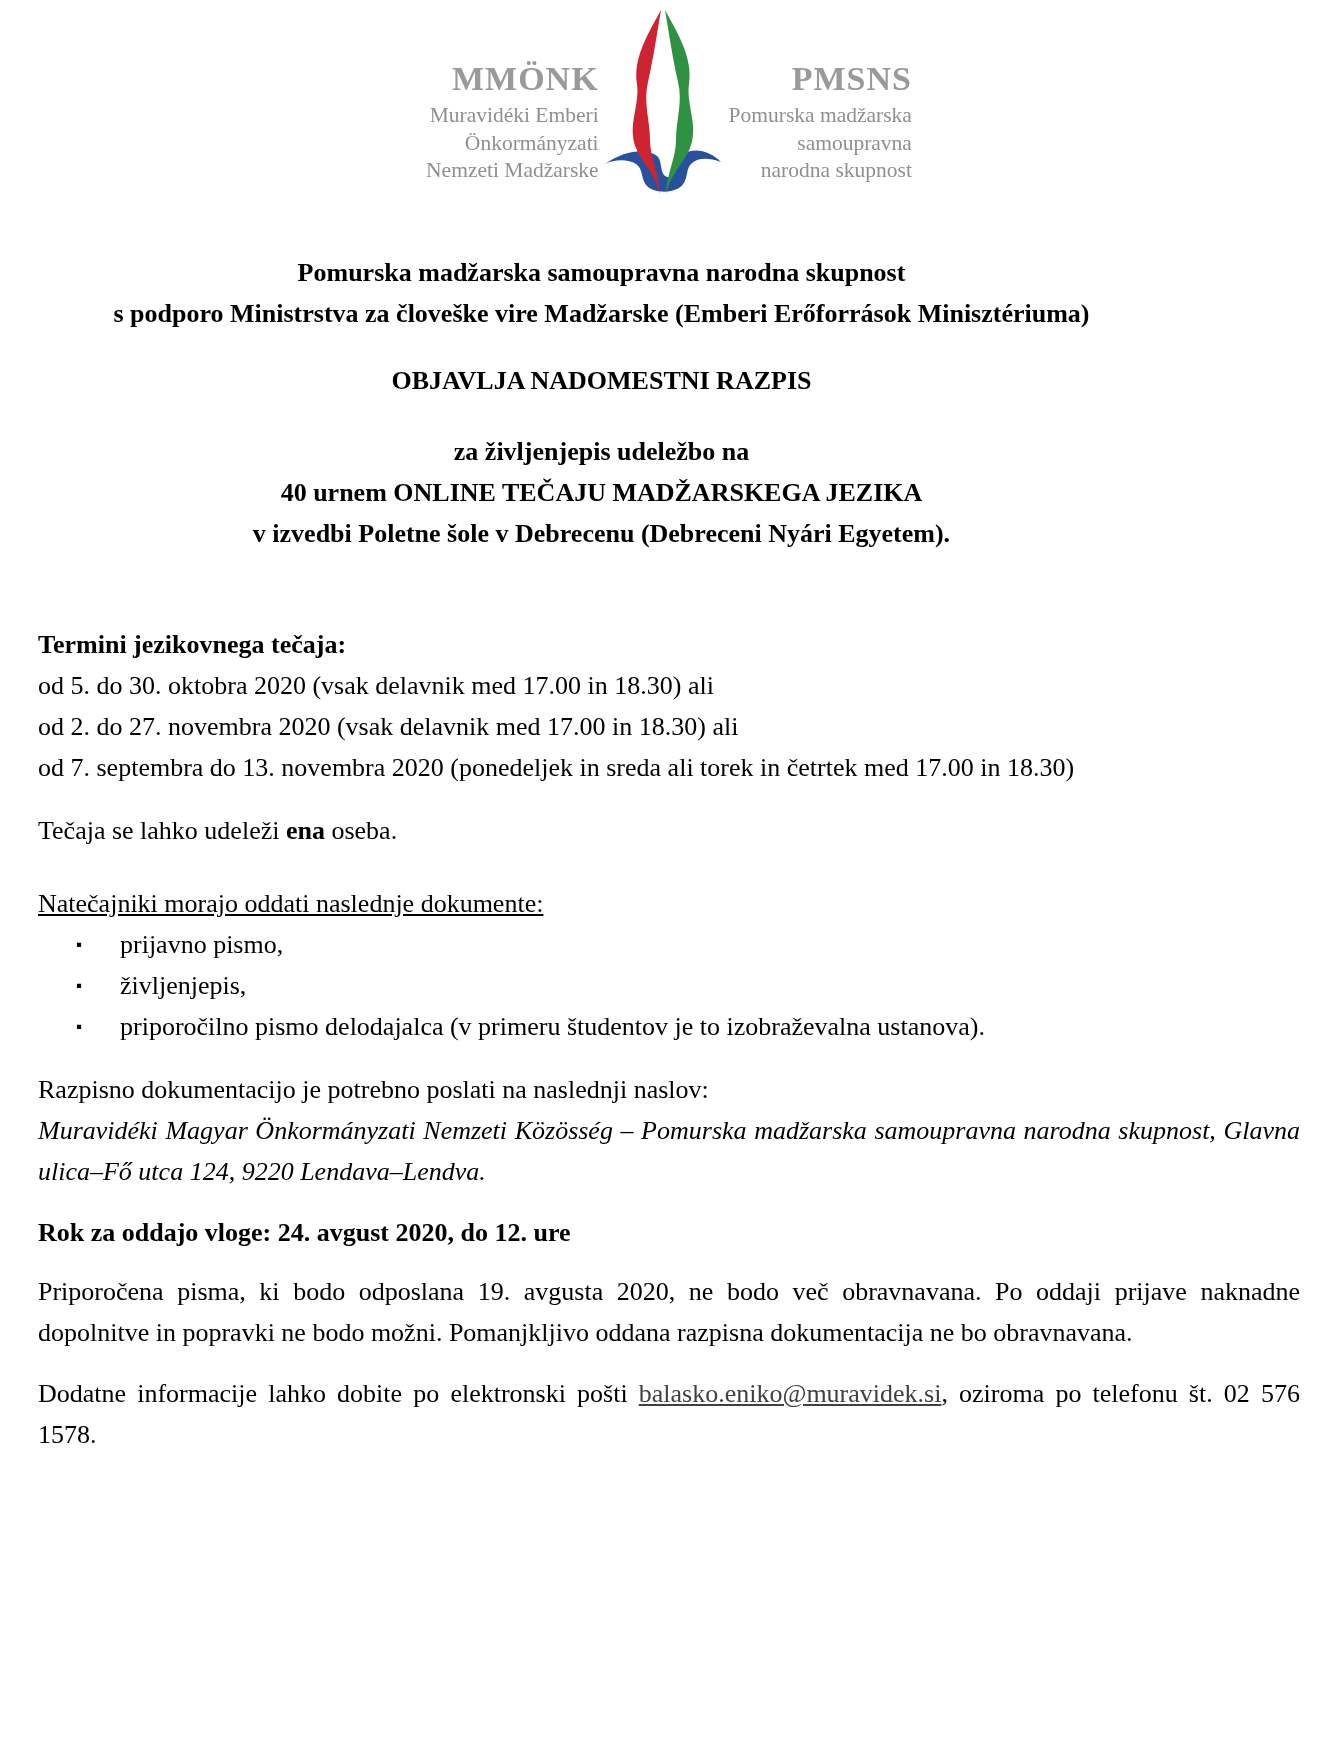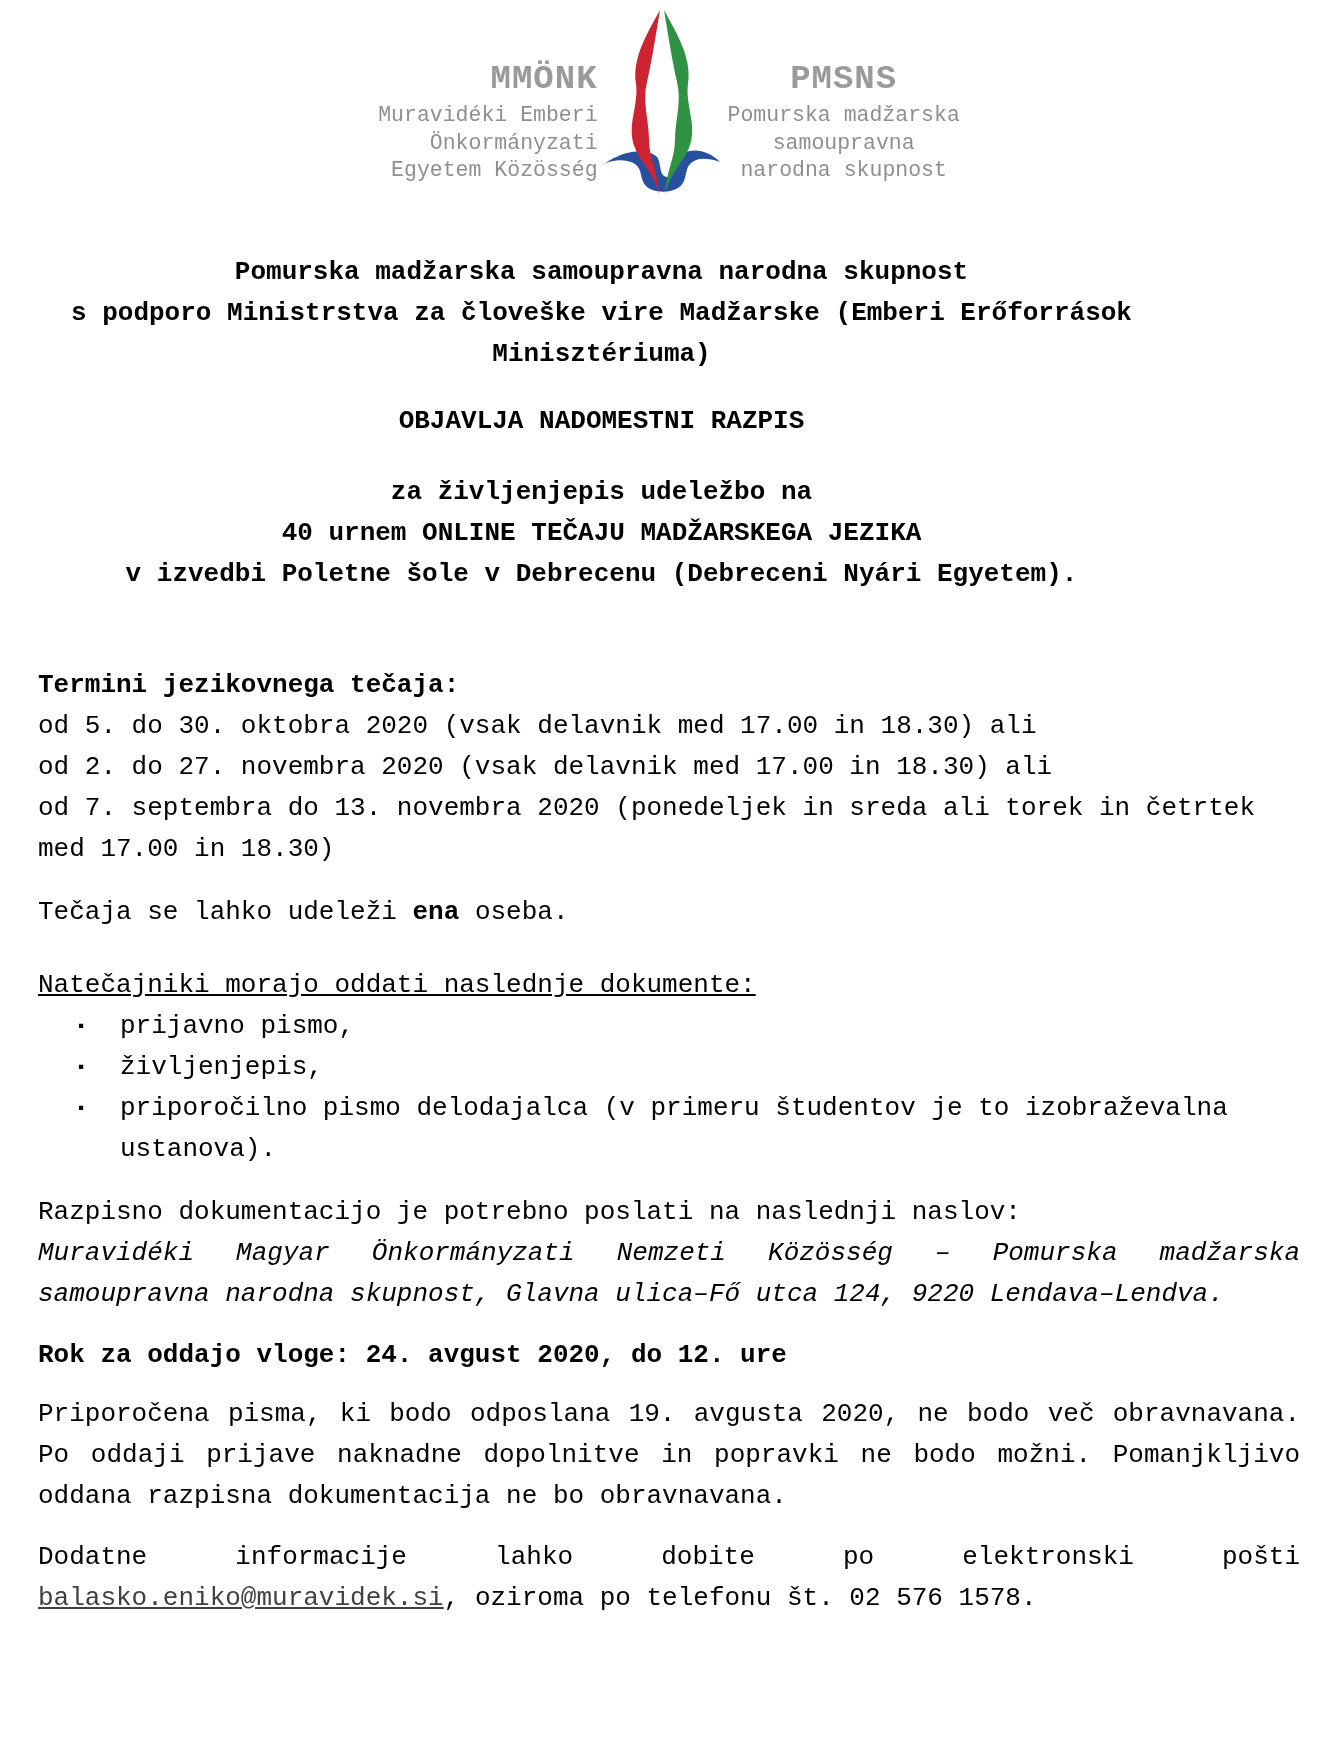--- a/index.html
+++ b/index.html
@@ -1,31 +1,31 @@
 <!DOCTYPE html>
 <html><head>
 <meta charset="utf-8">
 <style>
   html,body { margin:0; padding:0; background:#ffffff; }
   .page {
     position:relative;
     width:1336px; height:1750px;
     background:#ffffff;
-    font-family:Liberation Mono, monospace;
+    font-family:Liberation Serif, serif;
     color:#000000;
     box-sizing:border-box;
     padding:8px 36px 0 38px;
     overflow:hidden;
   }
 
   
   .logo-row { display:flex; justify-content:center; align-items:flex-start; }
   .logo-text { margin-top:54px; line-height:1.0; }
   .logo-text.left  { text-align:right; padding-right:4px; }
-  .logo-text.right { text-align:center;  padding-left:6px; }
+  .logo-text.right { text-align:right;  padding-left:6px; }
   .logo-acronym { font-size:34px; font-weight:bold; color:#9a9a9a; letter-spacing:1px; margin-bottom:6px; }
   .logo-sub { font-size:21.5px; color:#8f8f8f; line-height:1.28; }
   .logo-flame-wrap { width:120px; height:196px; flex:0 0 auto; }
 
   
   .doc { font-size:26px; line-height:41px;margin-top:13px; }
   .center { text-align:center; font-weight:bold; margin-right:135px; }
   .justify { text-align:justify; }
   .bold { font-weight:bold; }
   .italic { font-style:italic; }
@@ -54,21 +54,21 @@
 </head>
 <body>
 
 <div class="page">
 
   <div class="logo-row">
     <div class="logo-text left">
       <div class="logo-acronym">MMÖNK</div>
       <div class="logo-sub">Muravidéki Emberi</div>
       <div class="logo-sub">Önkormányzati</div>
-      <div class="logo-sub">Egyetem Közösség</div>
+      <div class="logo-sub">Nemzeti Madžarske</div>
     </div>
 
     <div class="logo-flame-wrap">
       <svg width="120" height="196" viewBox="0 0 120 196" xmlns="http://www.w3.org/2000/svg">
         <path fill="#27519f" d="M2 156 C22 142 44 140 54 148 C59 152 57 162 61 167 C64 170 68 170 71 166 C75 161 73 151 79 147 C90 139 106 142 118 154 C104 149 94 150 88 156 C82 162 86 174 76 180 C68 185 52 185 45 179 C37 172 41 161 33 156 C25 151 12 151 2 156 Z"></path>
         <path fill="#ce2330" d="M58 2 C45 26 30 50 34 76 C37 97 24 118 33 140 C39 155 52 165 57 186 C56 164 47 150 47 132 C47 112 40 94 45 74 C50 52 54 26 58 2 Z"></path>
         <path fill="#2f9142" d="M62 2 C75 26 90 50 86 76 C83 97 96 118 87 140 C81 155 68 165 63 186 C64 164 73 150 73 132 C73 112 80 94 75 74 C70 52 66 26 62 2 Z"></path>
       </svg>
     </div>
 

